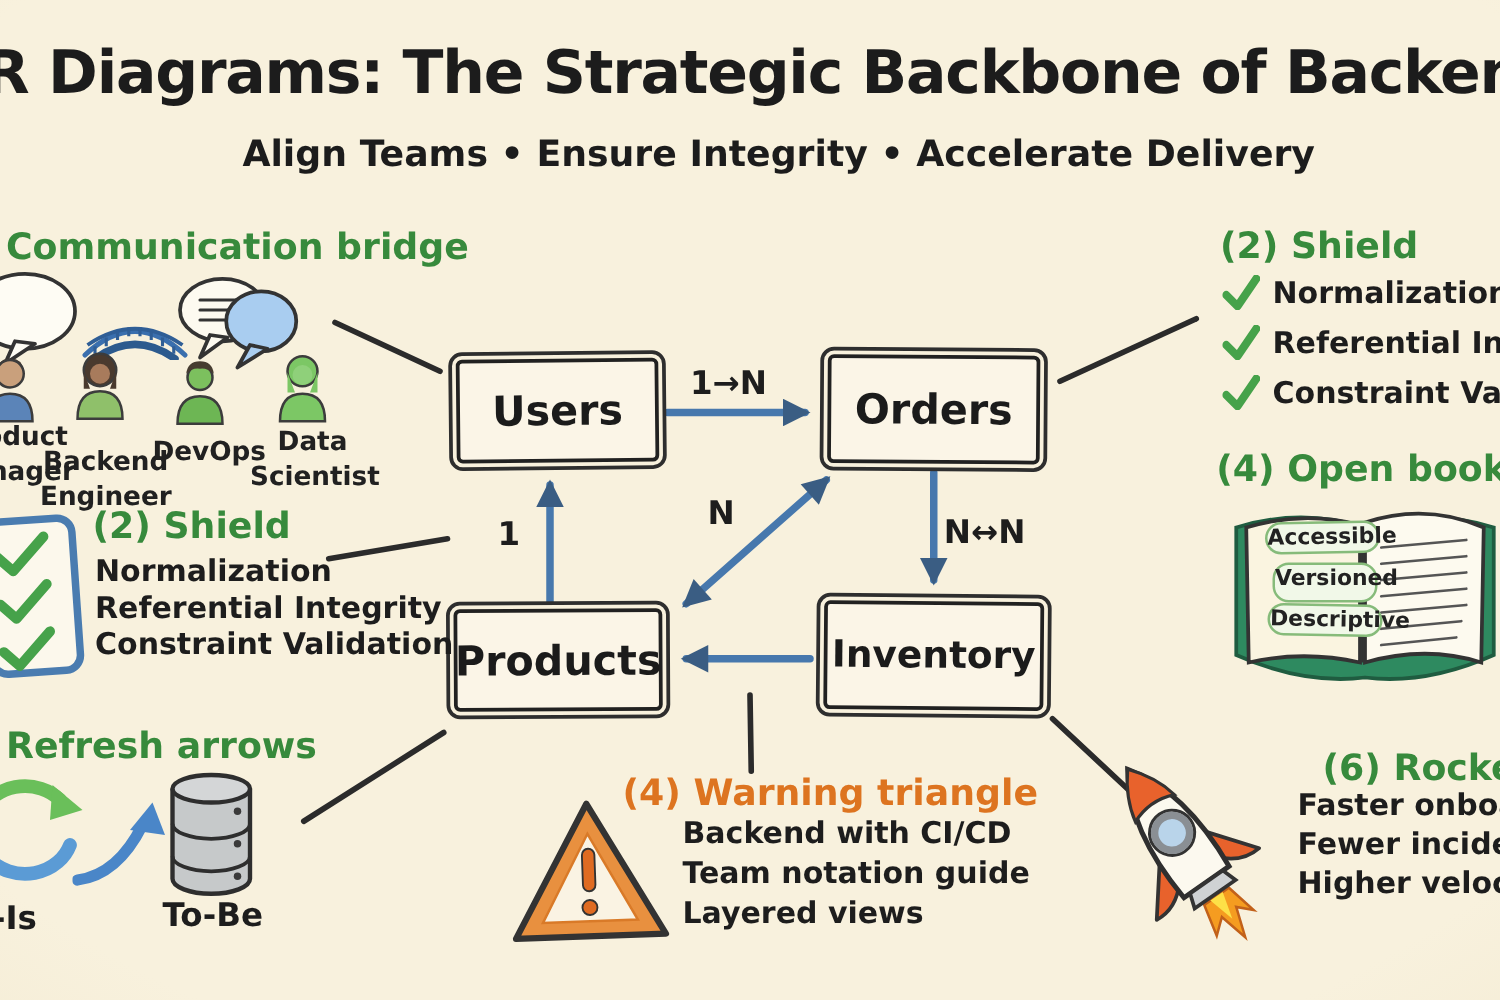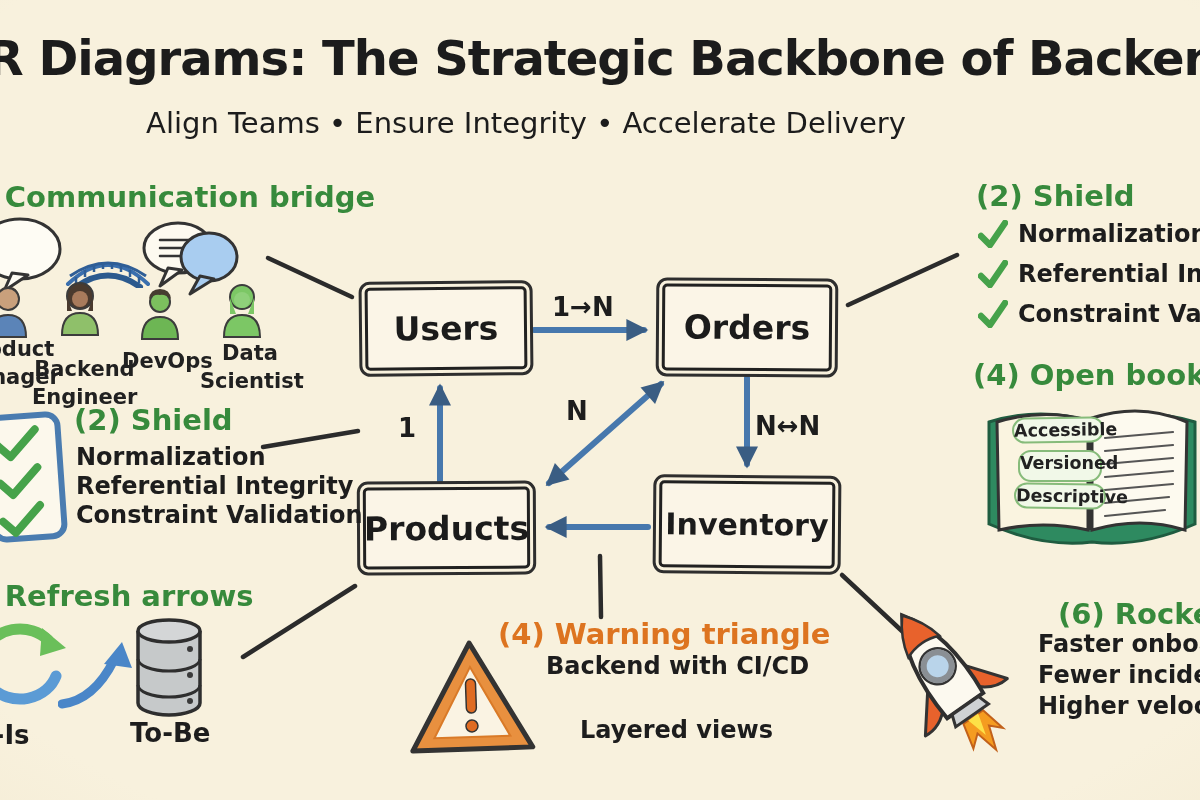--- a/index.html
+++ b/index.html
@@ -12,22 +12,22 @@
     position:relative;width:1200px;height:800px;overflow:hidden;
     background:radial-gradient(120% 120% at 50% 45%, #f8f1dd 55%, #efe5c9 88%, #e7dab6 100%);
     color:var(--ink);
   }
   .abs{position:absolute;}
   .title{
     left:-45px;top:30px;width:1290px;text-align:center;white-space:nowrap;
     font-size:48px;font-weight:700;letter-spacing:-1px;color:#1c1c1c;
   }
   .subtitle{
-    left:0;top:106px;width:1052px;text-align:center;white-space:nowrap;
-    font-size:29px;font-weight:400;color:#1c1c1c;
+    left:0;top:106px;width:1052px;text-align:right;white-space:nowrap;
+    font-size:29px;font-weight:700;color:#1c1c1c;
   }
   .section-heading{
     font-size:29px;font-weight:700;color:var(--green);white-space:nowrap;z-index:3;
   }
   .section-heading.orange{color:var(--orange);}
   .body-line{font-size:24px;font-weight:700;color:#1d1d1d;white-space:nowrap;z-index:3;}
   .entity{
     border:3px solid var(--ink);outline:3px solid #2e2e2e;outline-offset:3px;
     border-radius:5px;background:rgba(252,248,236,.65);
     display:flex;align-items:center;justify-content:center;
@@ -243,21 +243,22 @@
   <div class="abs rel-label" style="left:130px;top:718px;width:84px;">To-Be</div>
 
   <div class="abs section-heading orange" style="left:498px;top:617px;">(4) Warning triangle</div>
   <svg class="abs icon" style="left:405px;top:637px;transform:rotate(-2deg);" width="132" height="122" viewBox="0 0 132 122">
     <path d="M66,6 L126,112 L6,112 Z" fill="#e8903f" stroke="#333" stroke-width="5" stroke-linejoin="round"></path>
     <path d="M66,30 L104,100 L28,100 Z" fill="#faf3e3" stroke="#d97a28" stroke-width="2"></path>
     <rect x="61" y="42" width="10" height="34" rx="5" fill="#df6b22" stroke="#333" stroke-width="1.5"></rect>
     <circle cx="66" cy="89" r="6" fill="#df6b22" stroke="#333" stroke-width="1.5"></circle>
   </svg>
   <div class="abs body-line" style="left:546px;top:652px;">Backend with CI/CD</div>
-  <div class="abs body-line" style="left:546px;top:716px;margin-left:34px;">Layered views</div>
+  <div class="abs body-line" style="left:546px;top:684px;">Team notation guide</div>
+  <div class="abs body-line" style="left:546px;top:716px;">Layered views</div>
 
   <div class="abs section-heading" style="left:1026px;top:597px;margin-left:32px;">(6) Rocket</div>
   <svg class="abs icon" style="left:882px;top:593px;" width="132" height="175" viewBox="0 0 132 175">
     <g transform="rotate(-35 66 88)">
       <path d="M54,132 L48,158 L60,148 L66,172 L74,148 L84,158 L78,132 Z" fill="#f59c20" stroke="#c2611a" stroke-width="2"></path>
       <path d="M60,132 L66,154 L72,132 Z" fill="#fde047"></path>
       <path d="M44,84 L16,120 Q34,122 48,106 Z" fill="#e8622c" stroke="#333" stroke-width="3" stroke-linejoin="round"></path>
       <path d="M88,84 L116,120 Q98,122 84,106 Z" fill="#e8622c" stroke="#333" stroke-width="3" stroke-linejoin="round"></path>
       <path d="M66,8 Q94,48 88,118 L44,118 Q38,48 66,8 Z" fill="#fcf9ef" stroke="#2f2f2f" stroke-width="4"></path>
       <path d="M66,8 Q81,26 85,46 Q66,38 47,46 Q51,26 66,8 Z" fill="#e8622c" stroke="#333" stroke-width="2.5"></path>

